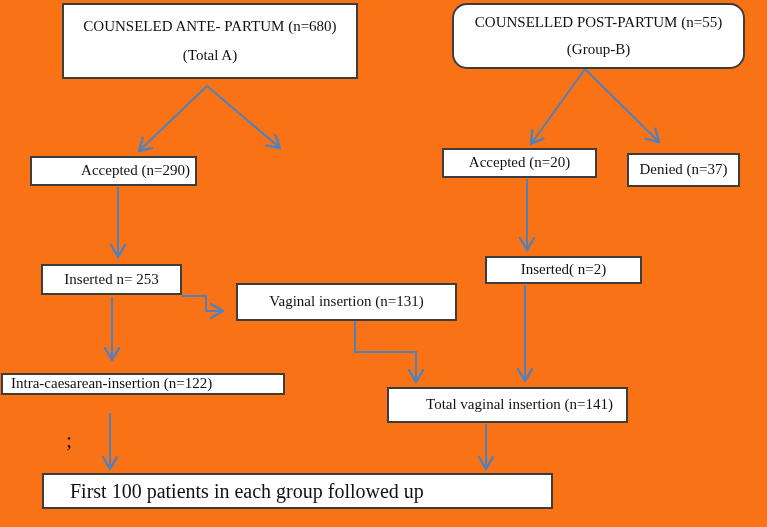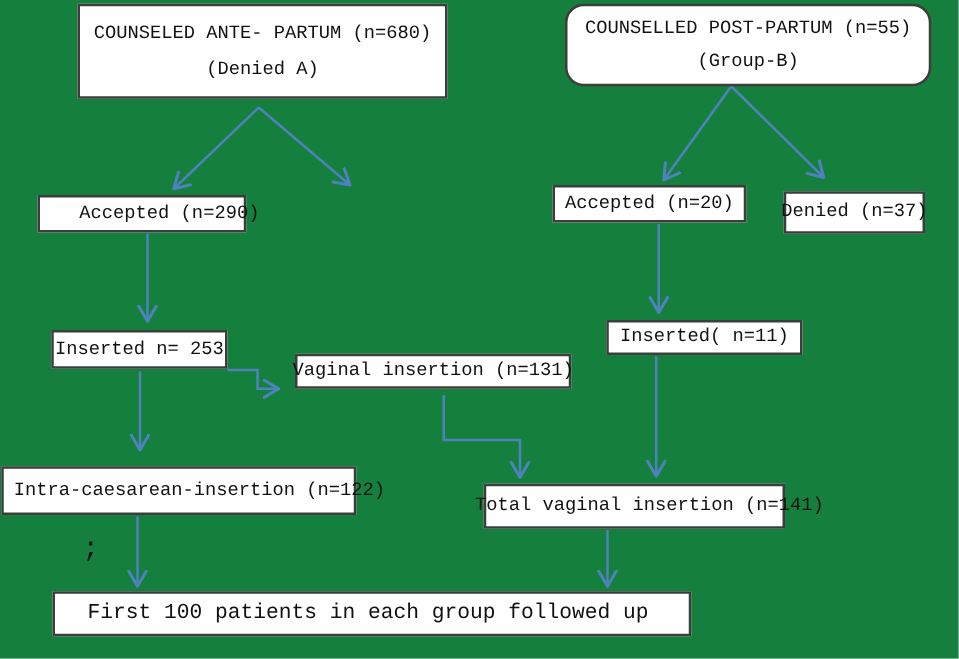--- a/index.html
+++ b/index.html
@@ -1,20 +1,20 @@
 <!DOCTYPE html>
 <html style="--arrow: #4f81bd; --box-border: #3d3d3d; --text: #111111;"><head>
 <meta charset="utf-8">
 <style>
   html,body { margin:0; padding:0; background:#ffffff; }
   .stage {
     position:relative;
     width:767px; height:527px;
-    background:#15803d;
-    font-family:Liberation Mono, monospace;
+    background:#f97316;
+    font-family:Liberation Serif, serif;
     color:var(--text,#111111);
     overflow:hidden;
   }
   .connectors { position:absolute; left:0; top:0; width:767px; height:527px; }
   .connectors line, .connectors polyline {
     stroke:var(--arrow,#4f81bd);
     stroke-width:2;
     fill:none;
   }
   .connectors marker path { stroke:var(--arrow,#4f81bd); fill:none; }
@@ -33,25 +33,25 @@
   }
   .box.two-line { flex-direction:column; justify-content:space-evenly; }
   .box.left-align { justify-content:flex-start; text-align:left; }
   .b-group-a   { left:62px;  top:3px;   width:296px; height:76px; }
   .b-group-b   { left:452px; top:3px;   width:293px; height:66px;border-radius:15px; }
   .b-acc-a     { left:30px;  top:156px; width:167px; height:30px;padding-left:44px; }
   .b-den-a     { left:225px; top:153px; width:150px; height:31px; }
   .b-acc-b     { left:442px; top:148px; width:155px; height:30px; }
   .b-den-b     { left:627px; top:153px; width:113px; height:34px; }
   .b-ins-a     { left:41px;  top:264px; width:141px; height:31px; }
-  .b-vag       { left:236px; top:283px; width:221px; height:28px; }
+  .b-vag       { left:236px; top:283px; width:221px; height:38px; }
   .b-ins-b     { left:485px; top:256px; width:157px; height:28px; }
-  .b-intra     { left:1px;   top:373px; width:284px; height:39px; padding-left:8px; }
+  .b-intra     { left:1px;   top:373px; width:284px; height:22px; padding-left:8px; }
   .b-total     { left:387px; top:387px; width:241px; height:36px;padding-left:24px; }
-  .b-follow    { left:42px;  top:473px; width:511px; height:36px; font-size:17px; justify-content:flex-start; padding-left:26px; text-align:left; }
+  .b-follow    { left:42px;  top:473px; width:511px; height:36px; font-size:20px; justify-content:flex-start; padding-left:26px; text-align:left; }
   .stray {
     position:absolute; left:66px; top:427px;
     font-size:22px; color:var(--text,#111111);
   }
 </style>
 </head>
 <body>
 
 <div class="stage">
 
@@ -70,21 +70,21 @@
     <polyline points="182,296 206,296 206,311 223,311" marker-end="url(#ah)"></polyline>
     <line x1="112" y1="297" x2="112" y2="360" marker-end="url(#ah)"></line>
     <line x1="525" y1="285" x2="525" y2="381" marker-end="url(#ah)"></line>
     <polyline points="355,316 355,352 416,352 416,382" marker-end="url(#ah)"></polyline>
     <line x1="110" y1="413" x2="110" y2="469" marker-end="url(#ah)"></line>
     <line x1="486" y1="424" x2="486" y2="469" marker-end="url(#ah)"></line>
   </svg>
 
   <div class="box two-line b-group-a">
     <span>COUNSELED ANTE- PARTUM (n=680)</span>
-    <span>(Denied A)</span>
+    <span>(Total A)</span>
   </div>
 
   <div class="box two-line b-group-b">
     <span>COUNSELLED POST-PARTUM (n=55)</span>
     <span>(Group-B)</span>
   </div>
 
   <div class="box b-acc-a">
     <span>Accepted (n=290)</span>
   </div>
@@ -100,21 +100,21 @@
 
   <div class="box b-ins-a">
     <span>Inserted n= 253</span>
   </div>
 
   <div class="box b-vag">
     <span>Vaginal insertion (n=131)</span>
   </div>
 
   <div class="box b-ins-b">
-    <span>Inserted( n=11)</span>
+    <span>Inserted( n=2)</span>
   </div>
 
   <div class="box left-align b-intra">
     <span>Intra-caesarean-insertion (n=122)</span>
   </div>
 
   <div class="box b-total">
     <span>Total vaginal insertion (n=141)</span>
   </div>
 

